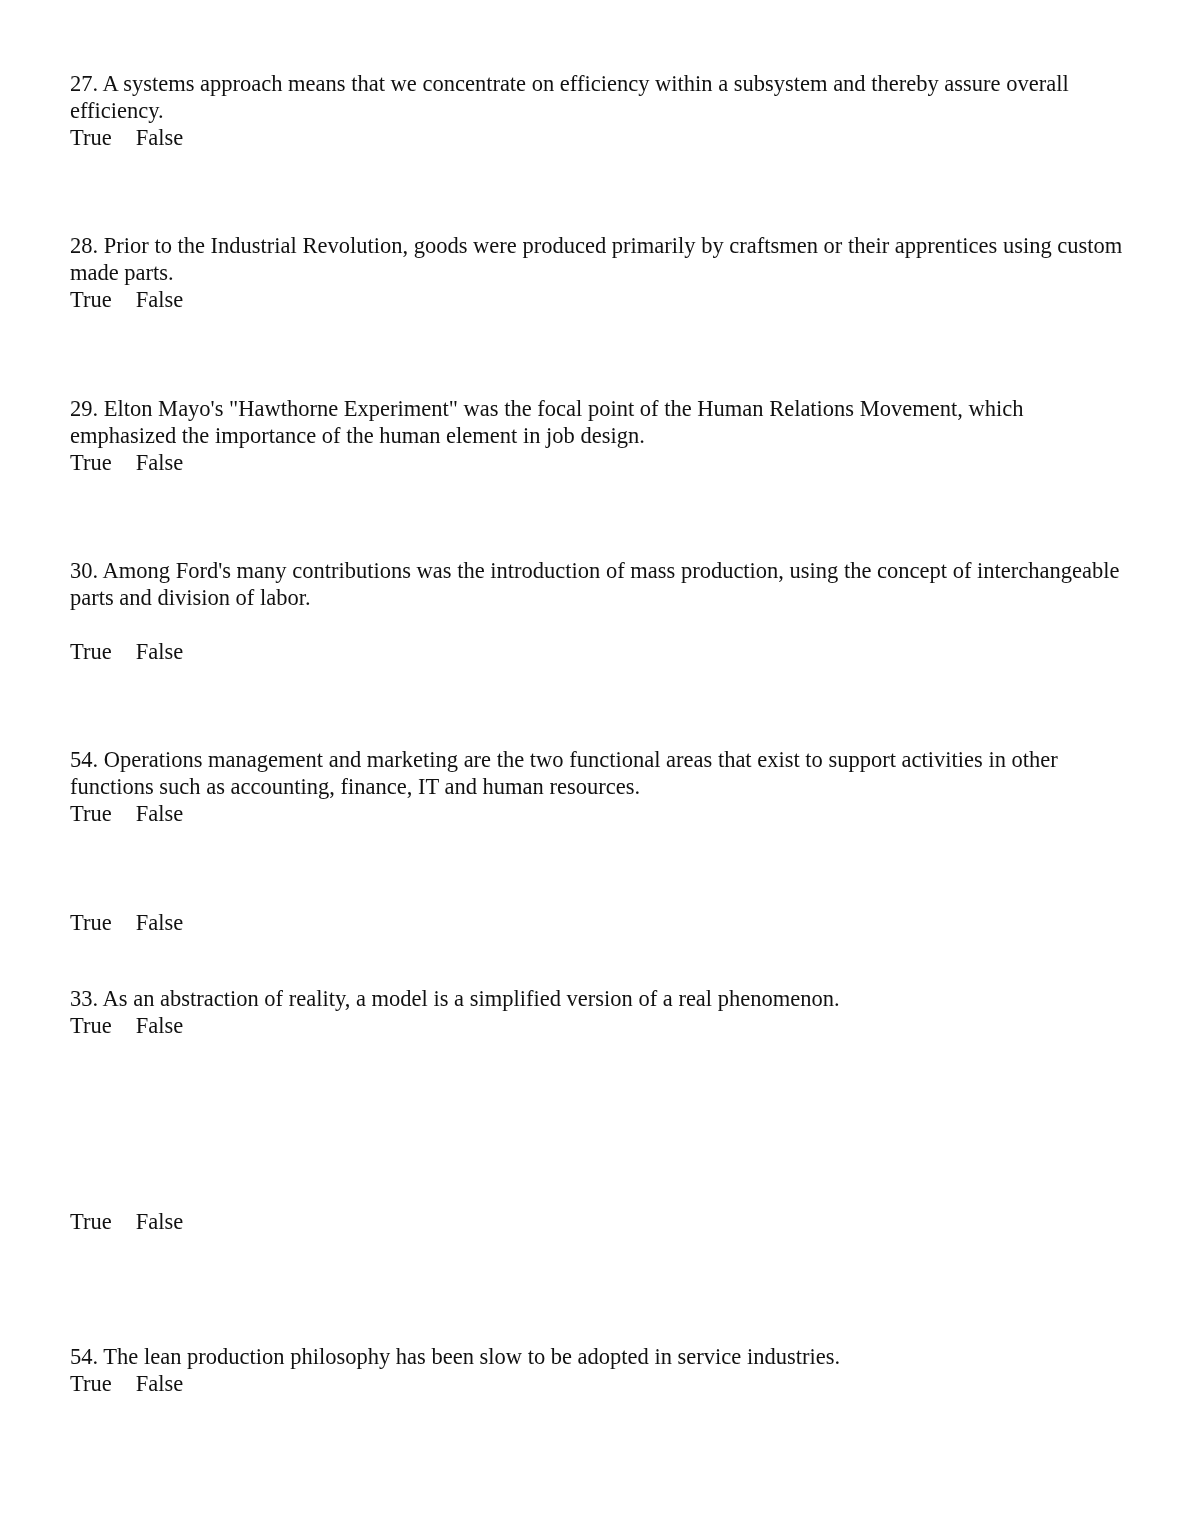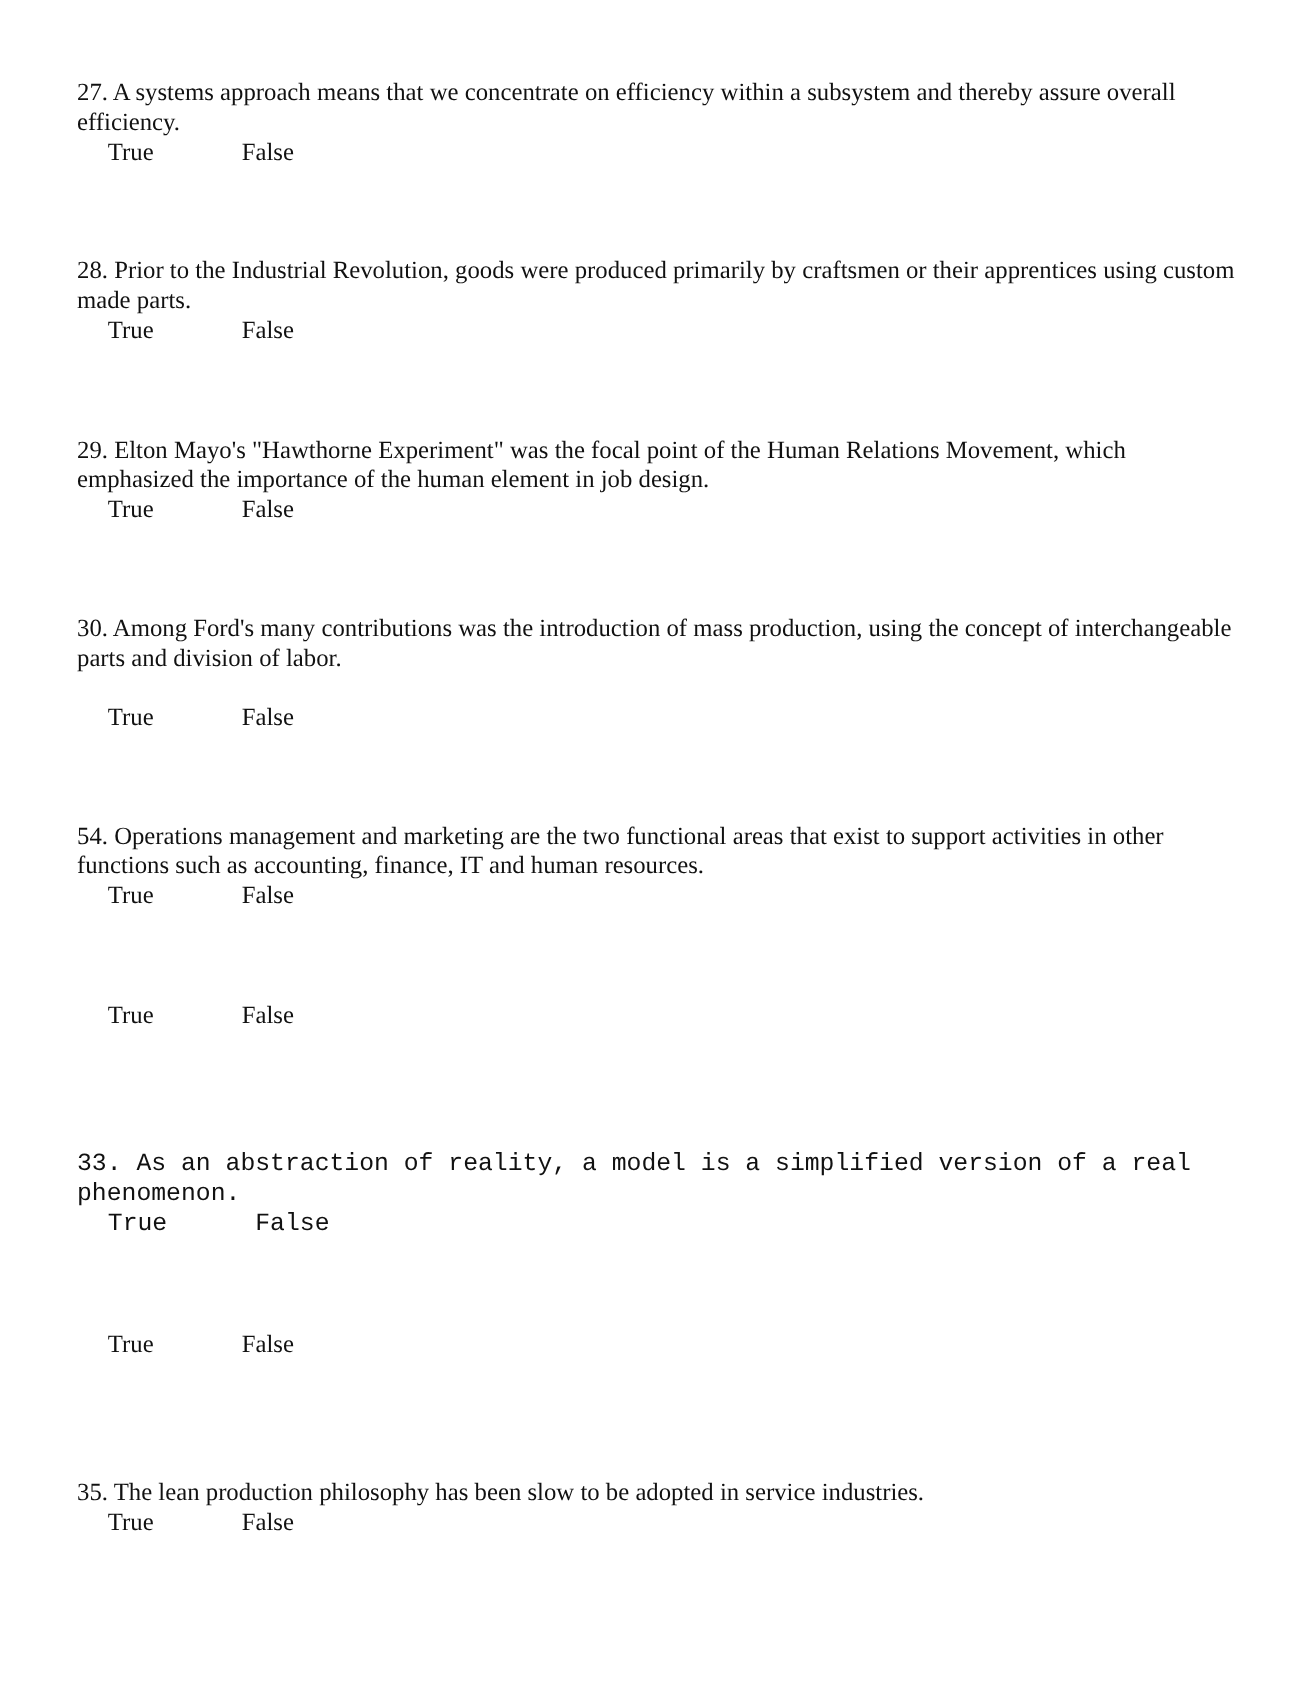--- a/index.html
+++ b/index.html
@@ -4,21 +4,21 @@
 <style>
   html, body { margin: 0; padding: 0; background: #ffffff; }
   body {
     width: 1190px; height: 1540px; position: relative; overflow: hidden;
     font-family: "Liberation Serif", serif; font-size: 22.5px; color: #111111;
   }
   .q { position: absolute; left: 70px; width: 1060px; line-height: 27px; }
   .q-text { margin: 0; }
   .gap { height: 27px; }
   .answers { white-space: pre; }
-  .answers span { cursor: pointer; margin-left: 28px; }
+  .answers span { cursor: pointer; }
   .answers .sep { display: inline-block; width: 24px; }
 </style>
 </head>
 <body>
 
 <div class="q" style="top:70px;font-family:Liberation Serif, serif;">
   <p class="q-text">27. A systems approach means that we concentrate on efficiency within a subsystem and thereby assure overall efficiency.</p>
   <div class="answers"><span>True</span><span class="sep"></span><span>False</span></div>
 </div>
 
@@ -40,26 +40,26 @@
 
 <div class="q" style="top:746px;">
   <p class="q-text">54. Operations management and marketing are the two functional areas that exist to support activities in other functions such as accounting, finance, IT and human resources.</p>
   <div class="answers"><span>True</span><span class="sep"></span><span>False</span></div>
 </div>
 
 <div class="q" style="top:909px;">
   <div class="answers"><span>True</span><span class="sep"></span><span>False</span></div>
 </div>
 
-<div class="q" style="top:1045px;font-family:Liberation Mono, monospace;">
+<div class="q" style="top:985px;">
   <p class="q-text">33. As an abstraction of reality, a model is a simplified version of a real phenomenon.</p>
   <div class="answers"><span>True</span><span class="sep"></span><span>False</span></div>
 </div>
 
 <div class="q" style="top:1181px;">
   <div class="gap"></div>
   <div class="answers"><span>True</span><span class="sep"></span><span>False</span></div>
 </div>
 
 <div class="q" style="top:1343px;">
-  <p class="q-text">35. The lean production philosophy has been slow to be adopted in service industries.</p>
+  <p class="q-text">54. The lean production philosophy has been slow to be adopted in service industries.</p>
   <div class="answers"><span>True</span><span class="sep"></span><span>False</span></div>
 </div>
 
 </body></html>

